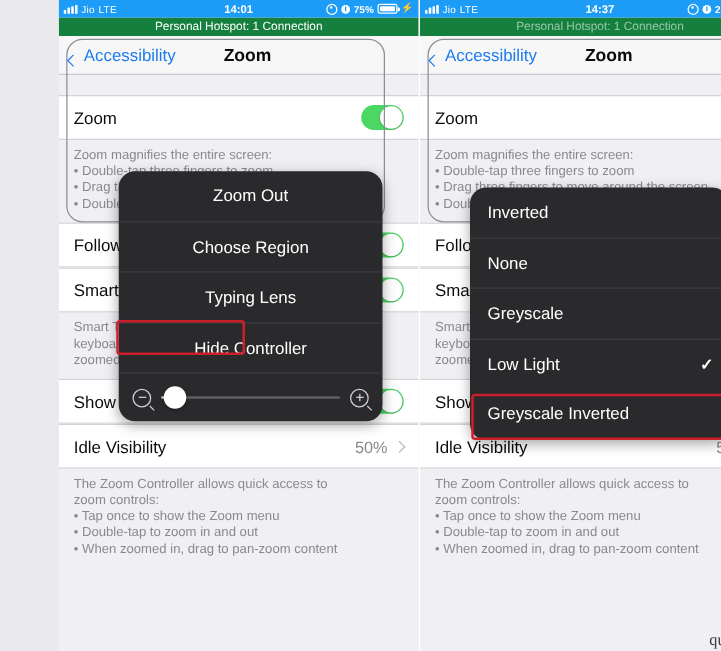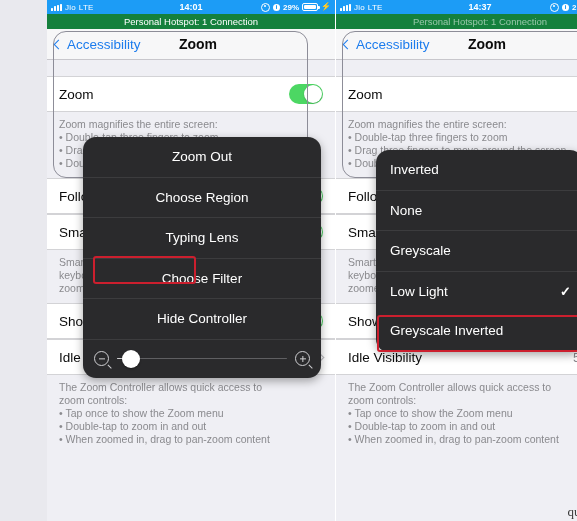--- a/index.html
+++ b/index.html
@@ -52,21 +52,21 @@
 
   .cardoutline{
     position:absolute;left:6px;top:2px;width:253px;height:145px;
     border:1.4px solid #8d8d98;border-radius:13px;pointer-events:none;z-index:6;
   }
 
   .navbar{
     position:relative;height:30px;background:#f7f7f8;
     display:flex;align-items:center;border-bottom:.5px solid #c8c7cc;
   }
-  .back{display:flex;align-items:center;color:#1c7ced;font-size:13.5px;padding-left:8px;}
+  .back{display:flex;align-items:flex-end;color:#1c7ced;font-size:13.5px;padding-left:8px;}
   .chev{display:inline-block;width:6px;height:6px;border-left:1.8px solid #1c7ced;border-bottom:1.8px solid #1c7ced;transform:rotate(45deg);margin-right:5px;}
   .navtitle{position:absolute;left:0;right:0;text-align:center;font-size:14px;font-weight:bold;color:#0b0b0b;
     padding-left:14px;box-sizing:border-box;}
 
   .spacer{height:16px;background:#efeff4;}
 
   .row{
     position:relative;height:34px;background:#fff;
     display:flex;align-items:center;padding:0 12px;
     border-top:.5px solid #d3d3d6;border-bottom:.5px solid #d3d3d6;
@@ -90,21 +90,21 @@
 
   
   .popup{
     position:absolute;z-index:25;background:#2a2a2c;border-radius:13px;overflow:hidden;
     box-shadow:0 3px 10px rgba(0,0,0,.35);
   }
   .popup .item{
     height:39.5px;display:flex;align-items:center;justify-content:center;
     color:#fff;font-size:13.5px;border-bottom:.5px solid #3c3c3e;position:relative;
   }
-  .popup.left-menu{left:36px;top:137px;width:238px;}
+  .popup.left-menu{left:48px;top:137px;width:211px;}
   .popup.right-menu{left:329px;top:150px;width:207px;}
   .popup.right-menu .item{justify-content:flex-start;padding-left:14px;}
   .popup .item.last{border-bottom:none;}
 
   .hl{
     position:absolute;border:2px solid #cc1f2e;border-radius:3px;z-index:30;pointer-events:none;
   }
 
   .sliderrow{height:38px;display:flex;align-items:center;gap:8px;padding:0 11px;}
   .magic{width:13px;height:13px;border-radius:50%;border:1.3px solid #cfcfd2;position:relative;flex:none;}
@@ -138,21 +138,21 @@
             <i></i>
             <i></i>
           </span>
         <span class="sb-carrier">Jio</span>
         <span class="sb-carrier">LTE</span>
       </div>
       <div class="sb-center">14:01</div>
       <div class="sb-right">
         <span class="loc-ic"></span>
         <span class="rot-ic"></span>
-        <span class="sb-pct">29%</span>
+        <span class="sb-pct">75%</span>
         <span class="batt">
             <span></span>
           </span>
         <span class="bolt">⚡</span>
       </div>
     </div>
 
     <div class="hotspot">Personal Hotspot: 1 Connection</div>
 
     <div class="body">
@@ -223,21 +223,20 @@
         <div class="ln">• Tap once to show the Zoom menu</div>
         <div class="ln">• Double-tap to zoom in and out</div>
         <div class="ln">• When zoomed in, drag to pan-zoom content</div>
       </div>
     </div>
 
     <div class="popup left-menu">
       <div class="item">Zoom Out</div>
       <div class="item">Choose Region</div>
       <div class="item">Typing Lens</div>
-      <div class="item">Choose Filter</div>
       <div class="item">Hide Controller</div>
       <div class="sliderrow">
         <span class="magic">
             <em></em>
           </span>
         <span class="track">
           <span class="fill"></span>
           <span class="thumb"></span>
         </span>
         <span class="magic plus">

